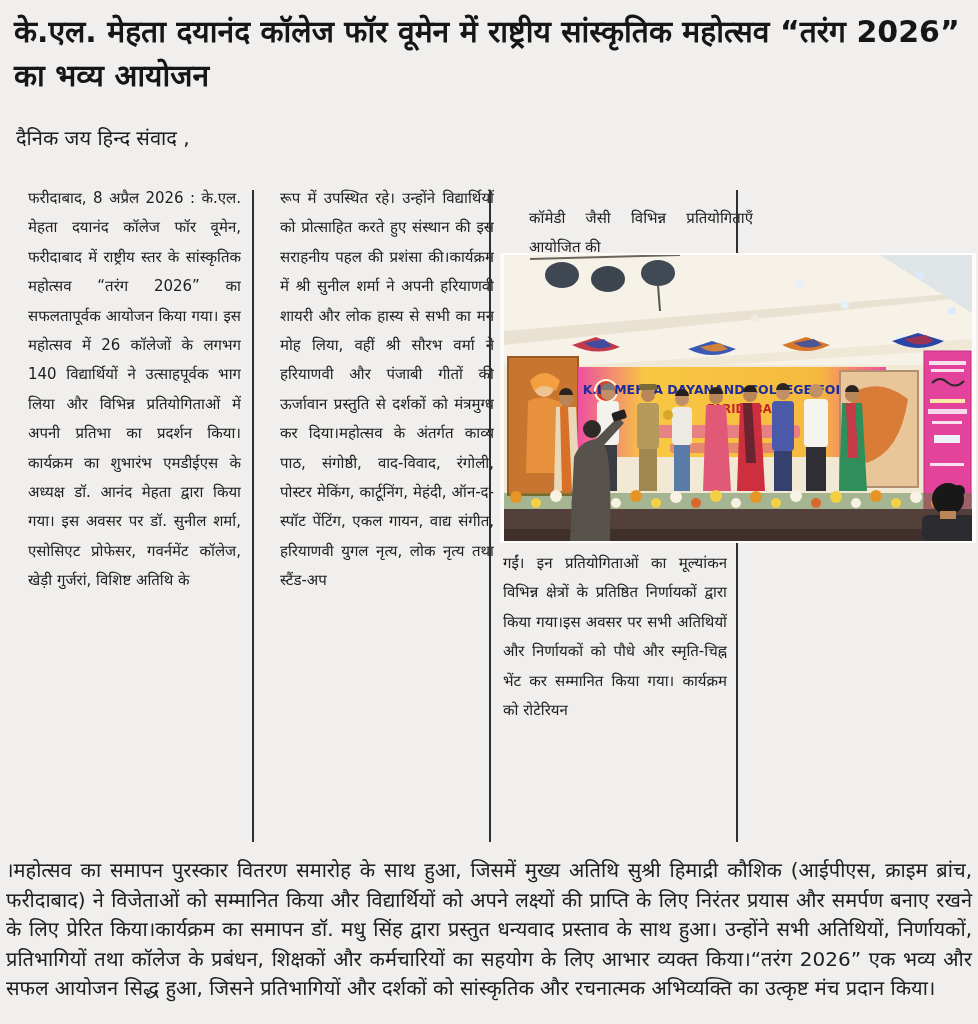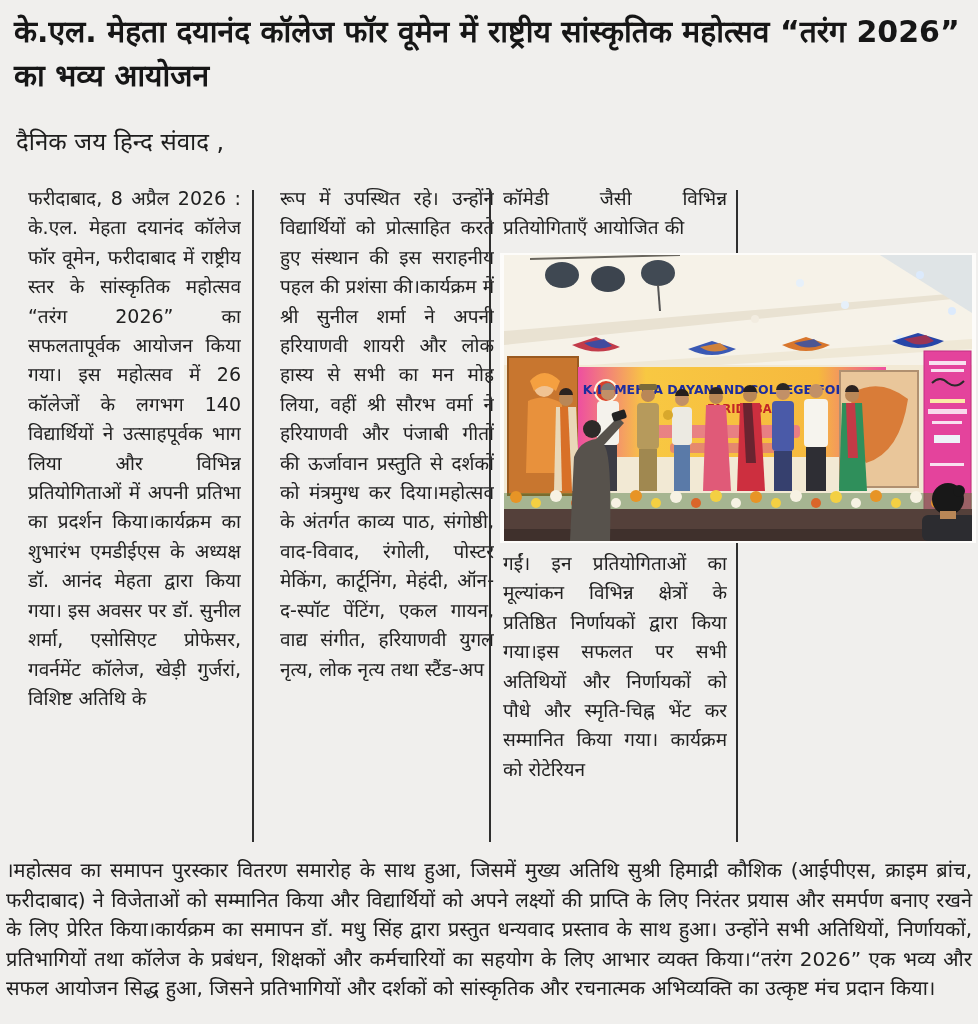--- a/index.html
+++ b/index.html
@@ -10,31 +10,31 @@
     color:#1c1c1c;
     overflow:hidden;
   }
   .headline {
     position:absolute; left:14px; top:10px; width:952px;
     font-size:30px; font-weight:700; line-height:44px;
     color:#161616; margin:0;
   }
   .byline {
     position:absolute; left:16px; top:124px; width:500px;
-    font-size:24px; font-weight:500; color:#1d1d1d;
+    font-size:20px; font-weight:500; color:#1d1d1d;
   }
   .col {
     position:absolute; top:184px;
-    font-size:19px; line-height:29.4px;
+    font-size:15px; line-height:29.4px;
     text-align:justify; text-justify:inter-word;
     overflow:hidden; color:#202020;
   }
   .col1 { left:28px;  width:213px; height:661px; }
   .col2 { left:280px; width:214px; height:661px; }
-  .col3-top { left:503px; width:224px; height:68px; }
+  .col3-top { left:529px; width:224px; height:68px;margin-top:20px; }
   .col4-top { left:748px; width:216px; height:68px; }
   .col3-bottom { left:503px; top:549px; width:224px; height:296px; }
   .col4-bottom { left:748px; top:549px; width:216px; height:296px; }
   .vdiv {
     position:absolute; top:190px; width:2px; height:652px;
     background:#2f2f2f; z-index:1;
   }
   .d1 { left:252px; }
   .d2 { left:489px; }
   .d3 { left:736px; }
@@ -58,21 +58,21 @@
   <h1 class="headline">के.एल. मेहता दयानंद कॉलेज फॉर वूमेन में राष्ट्रीय सांस्कृतिक महोत्सव “तरंग 2026” का भव्य आयोजन</h1>
 
   <div class="byline">दैनिक जय हिन्द संवाद ,</div>
 
   <div class="col col1">फरीदाबाद, 8 अप्रैल 2026 : के.एल. मेहता दयानंद कॉलेज फॉर वूमेन, फरीदाबाद में राष्ट्रीय स्तर के सांस्कृतिक महोत्सव “तरंग 2026” का सफलतापूर्वक आयोजन किया गया। इस महोत्सव में 26 कॉलेजों के लगभग 140 विद्यार्थियों ने उत्साहपूर्वक भाग लिया और विभिन्न प्रतियोगिताओं में अपनी प्रतिभा का प्रदर्शन किया।कार्यक्रम का शुभारंभ एमडीईएस के अध्यक्ष डॉ. आनंद मेहता द्वारा किया गया। इस अवसर पर डॉ. सुनील शर्मा, एसोसिएट प्रोफेसर, गवर्नमेंट कॉलेज, खेड़ी गुर्जरां, विशिष्ट अतिथि के</div>
   <div class="vdiv d1"></div>
   <div class="col col2">रूप में उपस्थित रहे। उन्होंने विद्यार्थियों को प्रोत्साहित करते हुए संस्थान की इस सराहनीय पहल की प्रशंसा की।कार्यक्रम में श्री सुनील शर्मा ने अपनी हरियाणवी शायरी और लोक हास्य से सभी का मन मोह लिया, वहीं श्री सौरभ वर्मा ने हरियाणवी और पंजाबी गीतों की ऊर्जावान प्रस्तुति से दर्शकों को मंत्रमुग्ध कर दिया।महोत्सव के अंतर्गत काव्य पाठ, संगोष्ठी, वाद-विवाद, रंगोली, पोस्टर मेकिंग, कार्टूनिंग, मेहंदी, ऑन-द-स्पॉट पेंटिंग, एकल गायन, वाद्य संगीत, हरियाणवी युगल नृत्य, लोक नृत्य तथा स्टैंड-अप</div>
   <div class="vdiv d2"></div>
   <div class="col col3-top">कॉमेडी जैसी विभिन्न प्रतियोगिताएँ आयोजित की</div>
   <div class="vdiv d3"></div>
-  <div class="col col3-bottom">गईं। इन प्रतियोगिताओं का मूल्यांकन विभिन्न क्षेत्रों के प्रतिष्ठित निर्णायकों द्वारा किया गया।इस सफलत पर सभी अतिथियों और निर्णायकों को पौधे और स्मृति-चिह्न भेंट कर सम्मानित किया गया। कार्यक्रम को रोटेरियन</div>
+  <div class="col col3-bottom">गईं। इन प्रतियोगिताओं का मूल्यांकन विभिन्न क्षेत्रों के प्रतिष्ठित निर्णायकों द्वारा किया गया।इस अवसर पर सभी अतिथियों और निर्णायकों को पौधे और स्मृति-चिह्न भेंट कर सम्मानित किया गया। कार्यक्रम को रोटेरियन</div>
 
   <figure class="photo-frame">
     <svg width="476" height="290" viewBox="0 0 476 290">
       <defs>
         <linearGradient id="bannerGrad" x1="0" y1="0" x2="1" y2="0">
           <stop offset="0" stop-color="#ee4fa0"></stop>
           <stop offset="0.22" stop-color="#f8c842"></stop>
           <stop offset="0.78" stop-color="#f6b93e"></stop>
           <stop offset="1" stop-color="#ee4fa0"></stop>
         </linearGradient>

